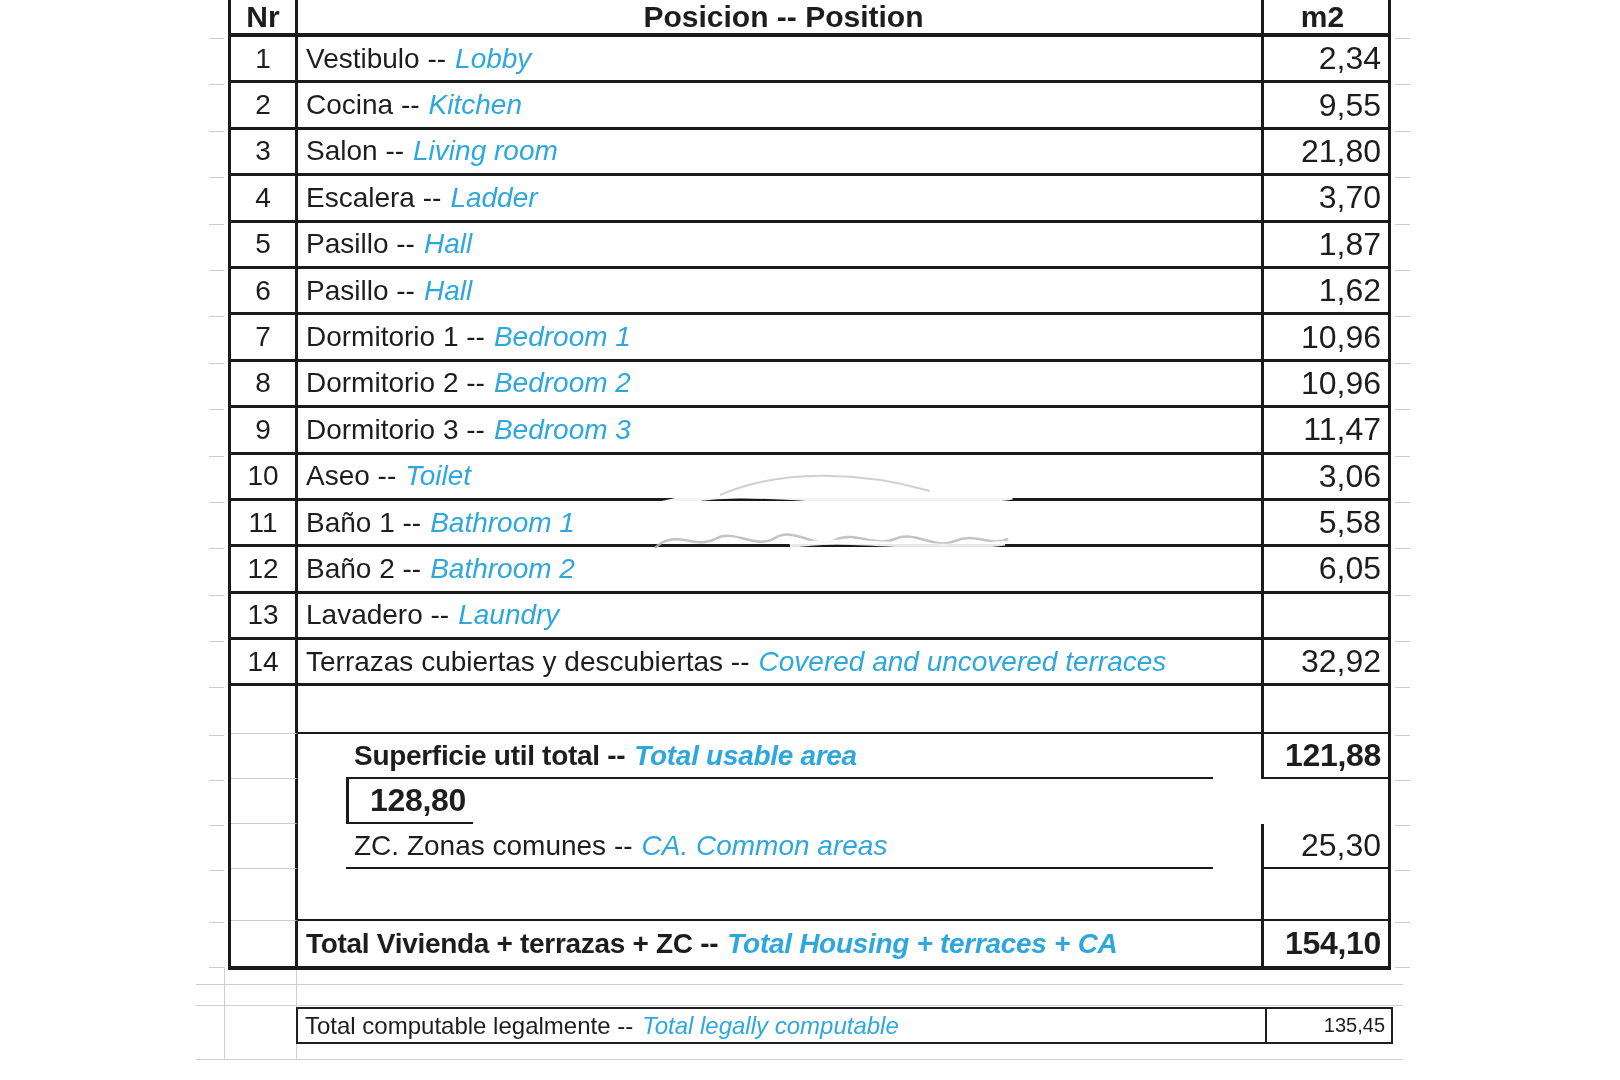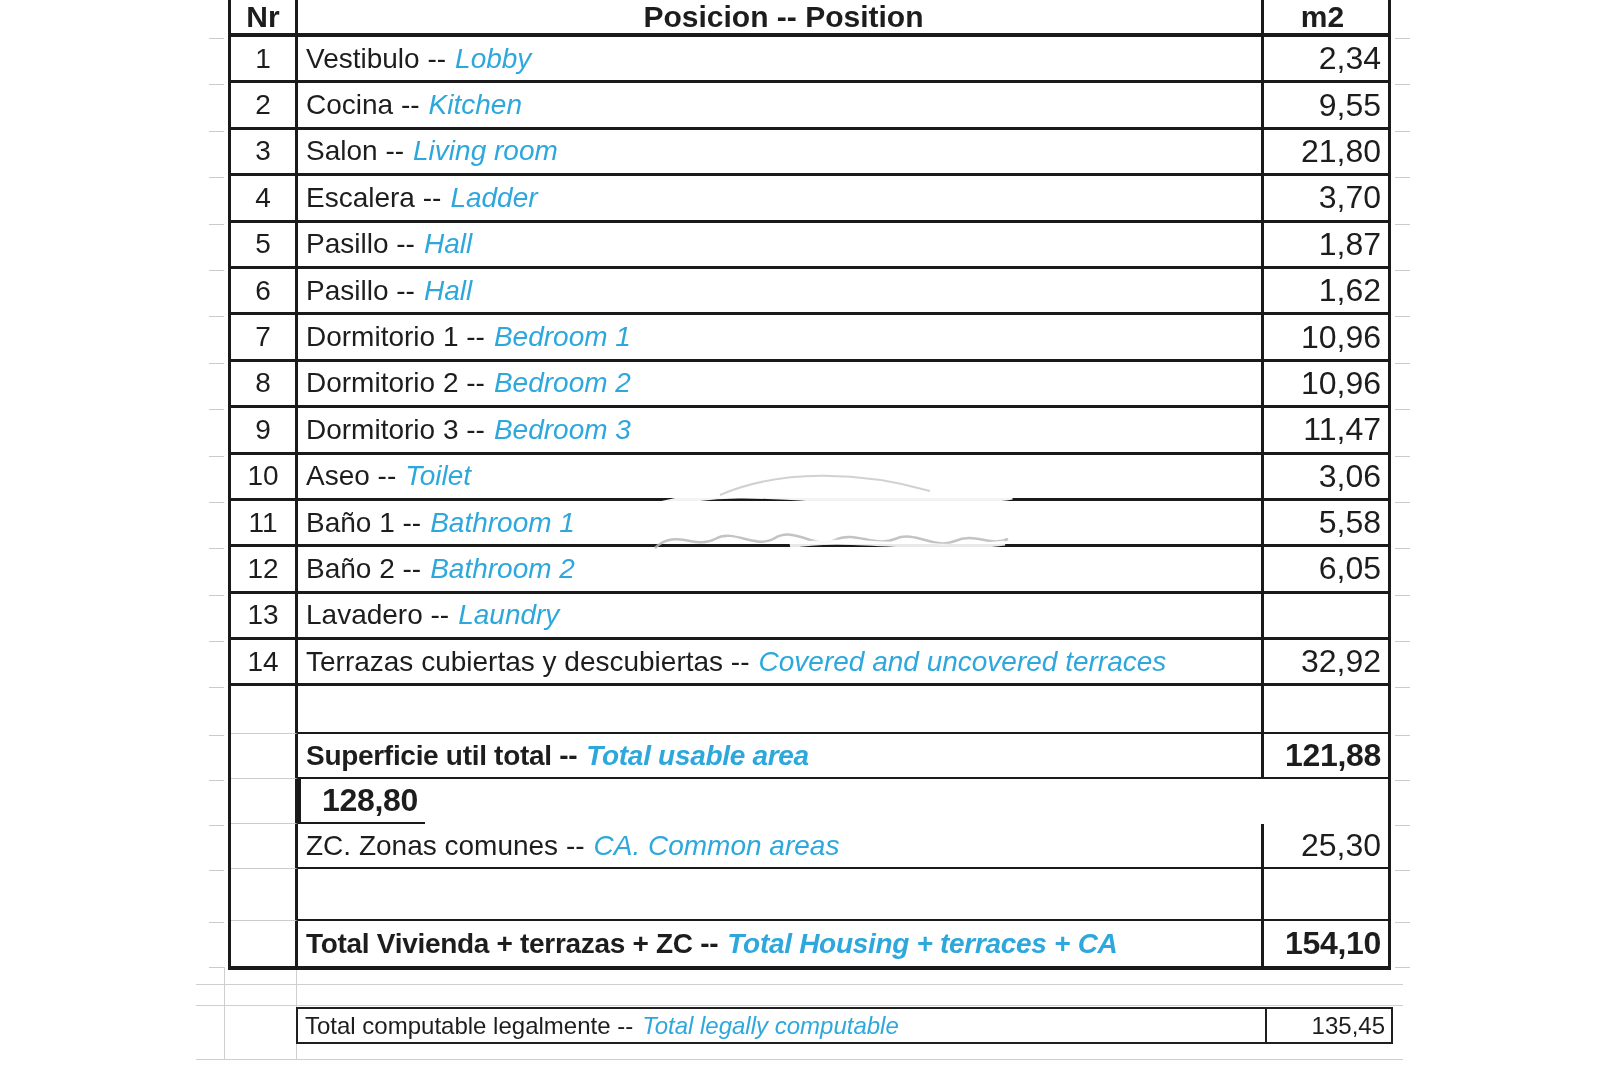--- a/index.html
+++ b/index.html
@@ -36,35 +36,35 @@
   .c-m2{width:127px;border-left:3px solid #1a1a1a;justify-content:flex-end;padding-right:7px;font-size:32px;}
   .datarow{height:46.4px;}
   .datarow .cell{border-bottom:3px solid #1a1a1a;}
   .en{color:#2ea8dc;margin-left:9px;font-style:italic;}
   
   .sparow{height:48px;}
   .sparow .c-nr{border-bottom:1px solid #cbcbcb;}
   .sparow .c-pos,.sparow .c-m2{border-bottom:2px solid #1a1a1a;}
   .srow{height:45px;}
   .srow .c-nr{border-bottom:1px solid #cbcbcb;}
-  .srow .c-pos,.srow .c-m2{border-bottom:2px solid #1a1a1a;}
+  .srow .c-pos,.srow .c-m2{border-bottom:2px solid #1a1a1a;margin-left:48px;}
   .srow.bold .c-pos,.srow.bold .c-m2{font-weight:bold;letter-spacing:-0.3px;}
   .emptyrow{height:52px;}
   .emptyrow .c-nr{border-bottom:1px solid #cbcbcb;}
   .emptyrow .c-pos,.emptyrow .c-m2{border-bottom:2px solid #1a1a1a;}
   .grandrow{height:45px;}
   .grandrow .c-pos,.grandrow .c-m2{font-weight:bold;letter-spacing:-0.3px;}
   
   .footbox{
     position:absolute;left:296px;top:1007px;width:1097px;height:37px;
     border:2px solid #1f1f1f;box-sizing:border-box;display:flex;background:#fff;gap:24px;
   }
   .footbox .f-pos{flex:1;display:flex;align-items:center;padding-left:7px;font-size:24px;white-space:nowrap;}
   .footbox .f-m2{width:126px;border-left:2px solid #1f1f1f;box-sizing:border-box;
-    display:flex;align-items:center;justify-content:flex-end;padding-right:6px;font-size:24px;}
+    display:flex;align-items:center;justify-content:flex-end;padding-right:6px;font-size:20px;}
   
   .faint{position:absolute;background:#cfcfcf;}
   
   .wmark{position:absolute;left:600px;top:455px;width:420px;height:100px;pointer-events:none;}
 </style>
 </head>
 <body>
 
 <div class="sheet">
 

